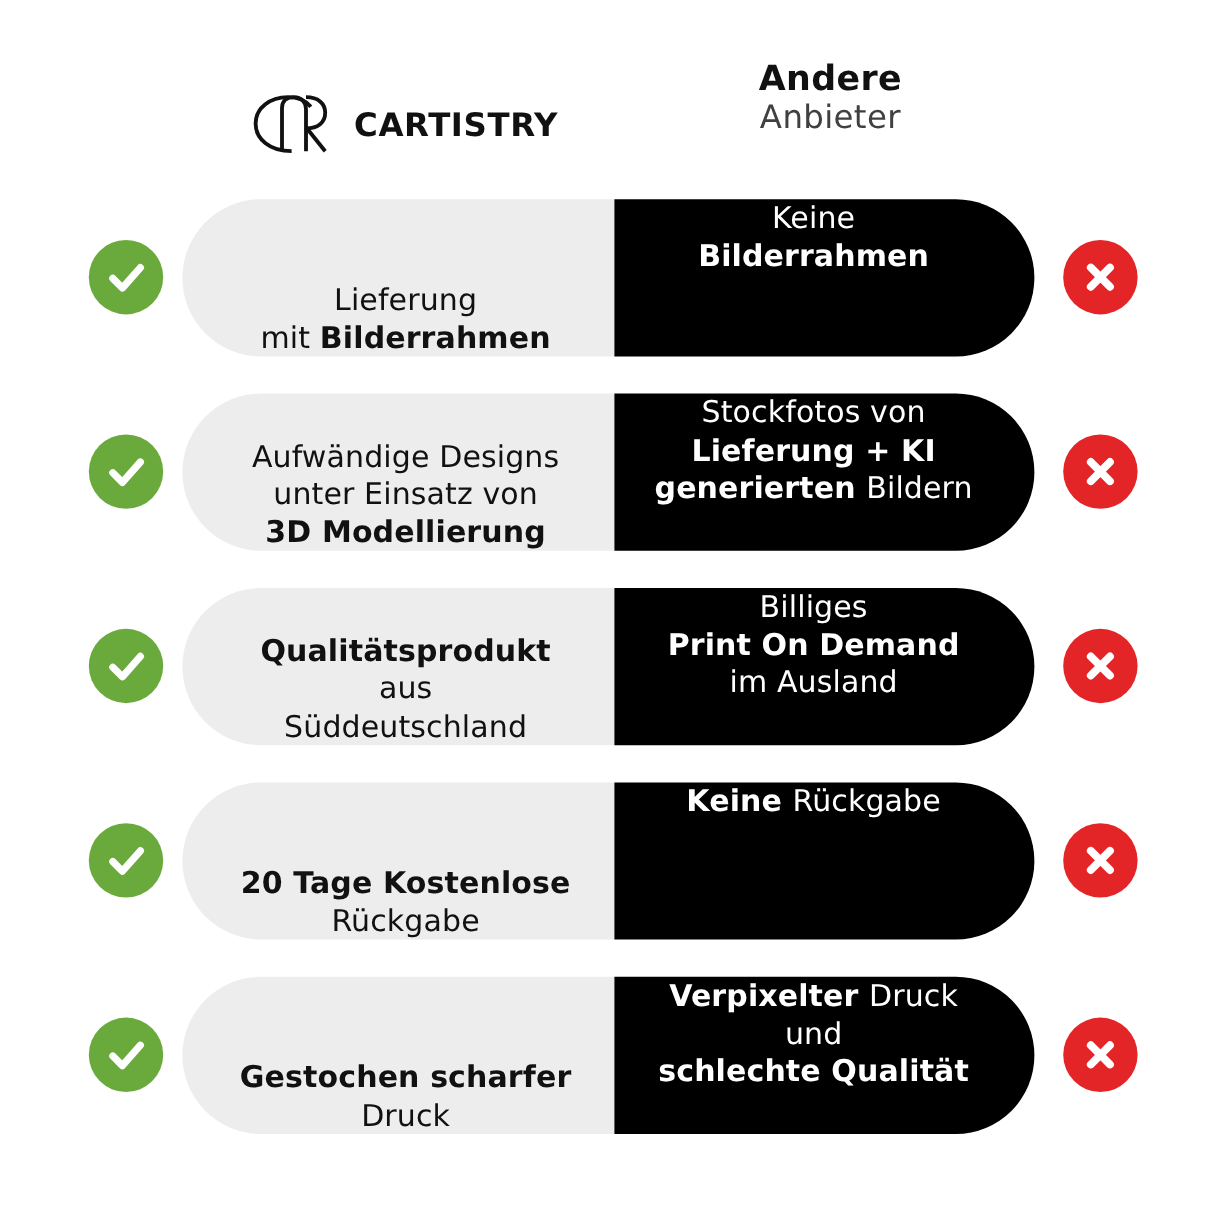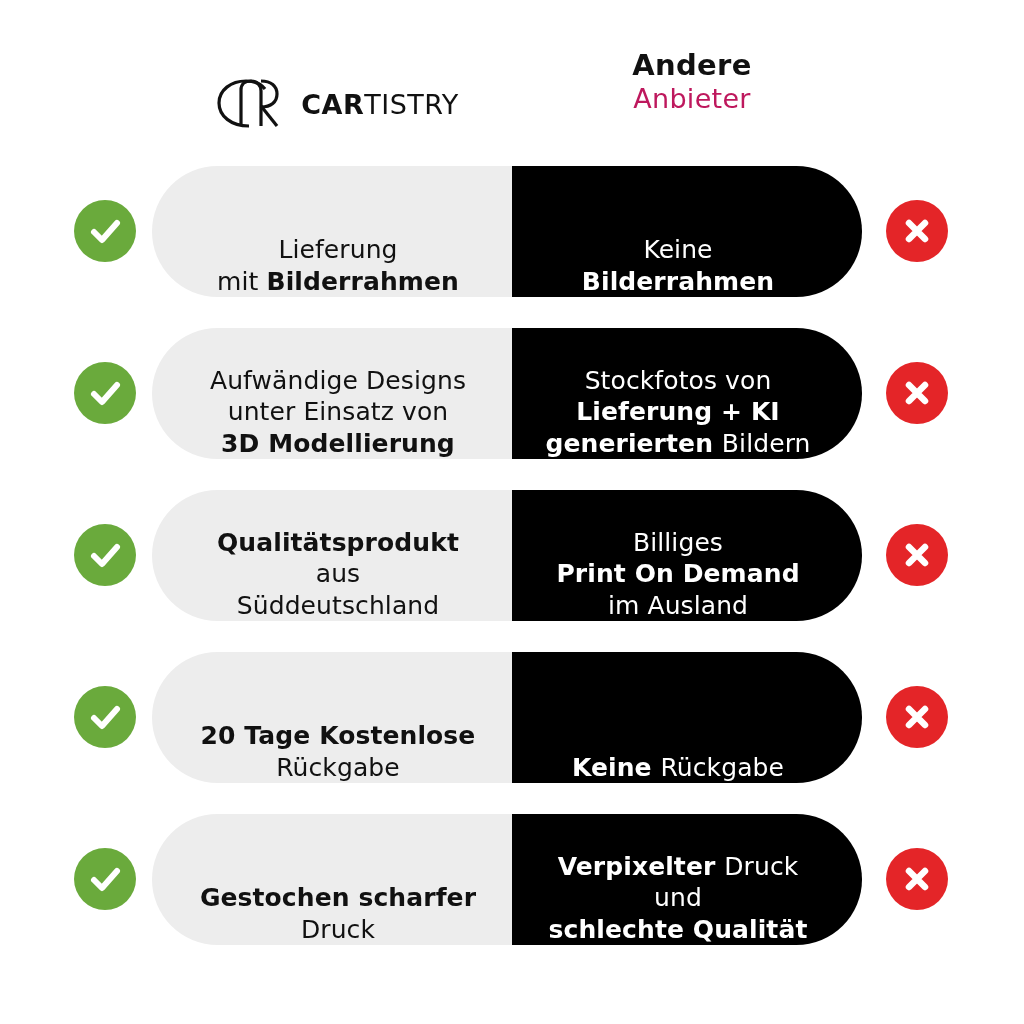--- a/index.html
+++ b/index.html
@@ -47,40 +47,40 @@
   .brand-word {
     font-size: 27px;
     letter-spacing: 0.5px;
     white-space: nowrap;
   }
   .brand-word .b1 {
     font-weight: bold;
     text-align: center;
   }
   .brand-word .b2 {
-    font-weight: normal;
+    font-weight: bold;
     margin-top: 36px;
   }
   .other-head {
     position: absolute;
     left: 512px;
     top: 14px;
     width: 360px;
     text-align: center;
     line-height: 1.22;
   }
   .other-head .l1 {
     font-size: 29px;
     font-weight: bold;
     letter-spacing: 0.3px;
   }
   .other-head .l2 {
     font-size: 27px;
     font-weight: normal;
-    color: #be185d;
+    color: #404040;
     letter-spacing: 0.3px;
   }
 
   
   .rows {
     position: absolute;
     top: 166px;
     left: 0;
     width: 1024px;
   }
@@ -112,21 +112,21 @@
     position: absolute;
     left: 512px;
     top: 0;
     width: 350px;
     height: 131px;
     background: #000000;
     color: #ffffff;
     border-top-right-radius: 66px;
     border-bottom-right-radius: 66px;
     display: flex;
-    align-items: flex-end;
+    align-items: flex-start;
     justify-content: center;
     box-sizing: border-box;
     padding: 0 34px 0 16px;
   }
   .txt {
     text-align: center;
     line-height: 1.26;
     font-size: 25px;
     letter-spacing: 0.1px;
   }

